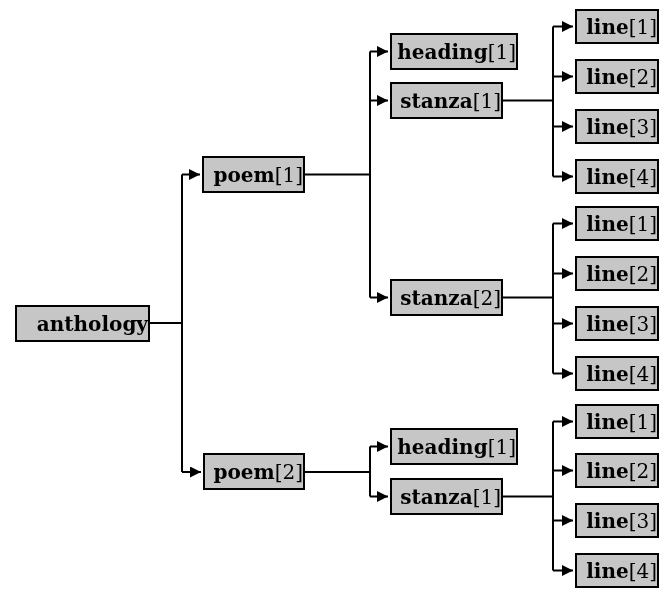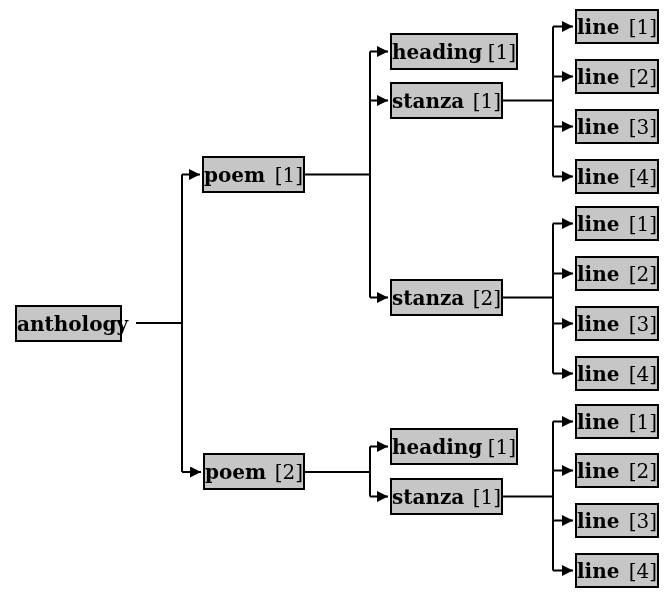--- a/index.html
+++ b/index.html
@@ -22,21 +22,21 @@
     width: 669px;
     height: 596px;
   }
   .node {
     position: absolute;
     box-sizing: border-box;
     background: #c6c6c6;
     border: 2px solid #000000;
     display: flex;
     align-items: center;
-    justify-content: space-between;
+    justify-content: flex-end;
     font-size: 20px;
     color: #000000;
     white-space: nowrap;
     line-height: 1;
   }
   .node .nname { font-weight: bold; }
   .node .nindex { font-weight: normal; }
 </style>
 </head>
 <body>
@@ -84,21 +84,21 @@
       <path d="M503,496.5 L553,496.5"></path>
       <path d="M553,421.5 L553,570.5"></path>
       <path d="M553,421.5 L573,421.5" marker-end="url(#arrow)"></path>
       <path d="M553,470.5 L573,470.5" marker-end="url(#arrow)"></path>
       <path d="M553,520.5 L573,520.5" marker-end="url(#arrow)"></path>
       <path d="M553,570.5 L573,570.5" marker-end="url(#arrow)"></path>
     </g>
   </svg>
 
   <div id="nodes">
-      <div class="node" style="left: 15px; top: 305px; width: 107px; height: 37px;">
+      <div class="node" style="left: 15px; top: 305px; width: 135px; height: 37px;">
         <span class="nname">anthology</span>
         <span class="nindex"></span>
       </div>
       <div class="node" style="left: 202px; top: 156px; width: 103px; height: 37px;">
         <span class="nname">poem</span>
         <span class="nindex">[1]</span>
       </div>
       <div class="node" style="left: 390px; top: 33px; width: 128px; height: 37px;">
         <span class="nname">heading</span>
         <span class="nindex">[1]</span>

